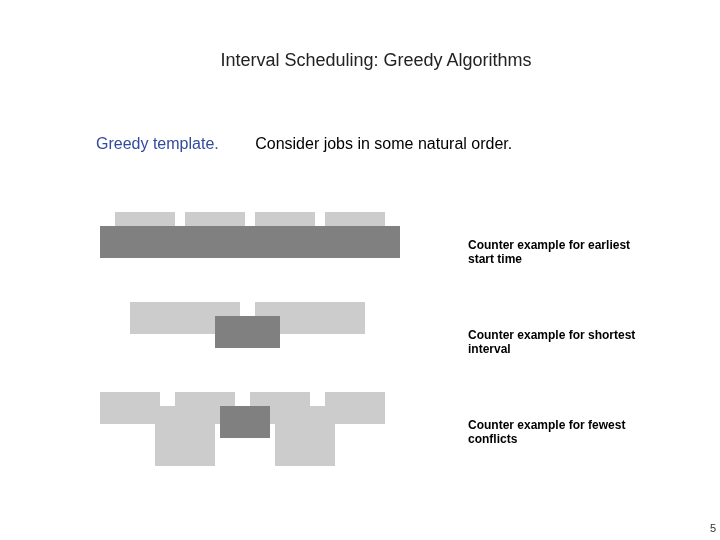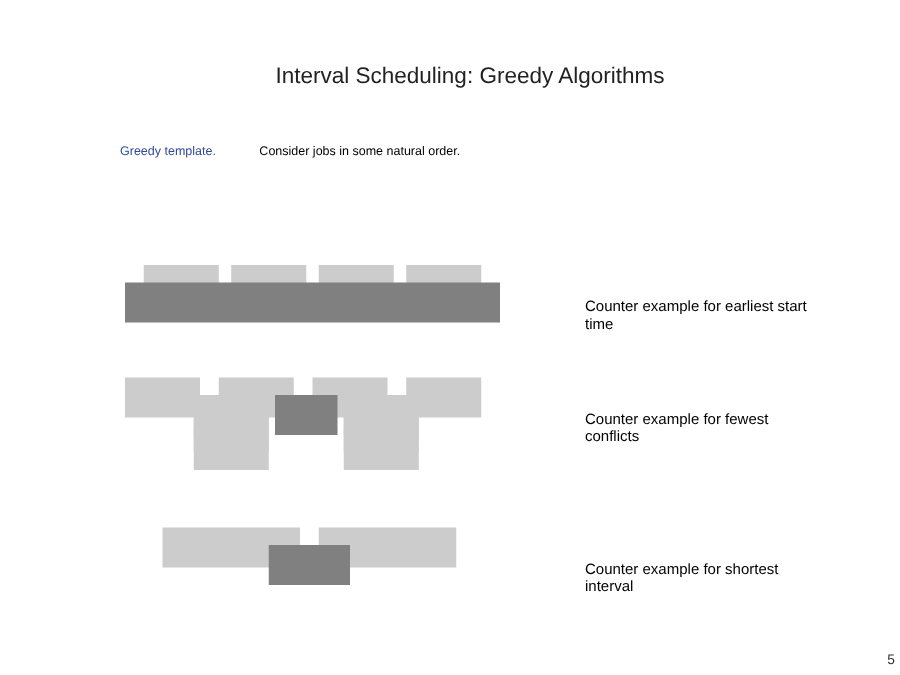--- a/index.html
+++ b/index.html
@@ -13,38 +13,39 @@
   }
   .title {
     text-align: center;
     font-size: 18px;
     color: #222;
     padding-top: 18px;
     font-weight: normal;
   }
   .body-text {
     position: absolute;
-    top: 82px;
+    top: 100px;
     left: 48px;
     right: 48px;
-    font-size: 10px;
+    font-size: 16px;
     color: #000;
     line-height: 1.5;
   }
   .emph { color: #304a9e; }
   .diagrams {
     position: absolute;
     top: 180px;
     left: 48px;
     width: 624px;
   }
   .example {
     position: relative;
     height: 80px;
     margin-bottom: 10px;
+    font-weight: bold;
   }
   .ex-last { height: 110px; }
   .caption {
     position: absolute;
     right: 0;
     top: 10px;
     font-size: 12px;
     color: #000;
     width: 220px;
   }
@@ -76,37 +77,37 @@
 
   <div class="example" id="ex0">
     <div class="caption">Counter example for earliest start time</div>
   <div class="bar" style="left: 35px; width: 60px; top: 0px;"></div>
       <div class="bar" style="left: 105px; width: 60px; top: 0px;"></div>
       <div class="bar" style="left: 175px; width: 60px; top: 0px;"></div>
       <div class="bar" style="left: 245px; width: 60px; top: 0px;"></div>
       <div class="bar dark" style="left: 20px; width: 300px; top: 14px;"></div>
     </div>
 
+  <div class="example" id="ex1">
+    <div class="caption">Counter example for shortest interval</div>
+  <div class="bar" style="left: 50px; width: 110px; top: 0px;"></div>
+      <div class="bar" style="left: 175px; width: 110px; top: 0px;"></div>
+      <div class="bar dark" style="left: 135px; width: 65px; top: 14px;"></div>
+    </div>
+
   <div class="example ex-last" id="ex2">
     <div class="caption">Counter example for fewest conflicts</div>
   <div class="bar" style="left: 20px; width: 60px; top: 0px;"></div>
       <div class="bar" style="left: 95px; width: 60px; top: 0px;"></div>
       <div class="bar" style="left: 170px; width: 60px; top: 0px;"></div>
       <div class="bar" style="left: 245px; width: 60px; top: 0px;"></div>
       <div class="bar" style="left: 75px; width: 60px; top: 14px;"></div>
       <div class="bar dark" style="left: 140px; width: 50px; top: 14px;"></div>
       <div class="bar" style="left: 195px; width: 60px; top: 14px;"></div>
       <div class="bar" style="left: 75px; width: 60px; top: 28px;"></div>
       <div class="bar" style="left: 195px; width: 60px; top: 28px;"></div>
       <div class="bar" style="left: 75px; width: 60px; top: 42px;"></div>
       <div class="bar" style="left: 195px; width: 60px; top: 42px;"></div>
     </div>
 
-  <div class="example" id="ex1">
-    <div class="caption">Counter example for shortest interval</div>
-  <div class="bar" style="left: 50px; width: 110px; top: 0px;"></div>
-      <div class="bar" style="left: 175px; width: 110px; top: 0px;"></div>
-      <div class="bar dark" style="left: 135px; width: 65px; top: 14px;"></div>
-    </div>
-
 </div>
 
 <div class="page-num">5</div>
 
 </body></html>

